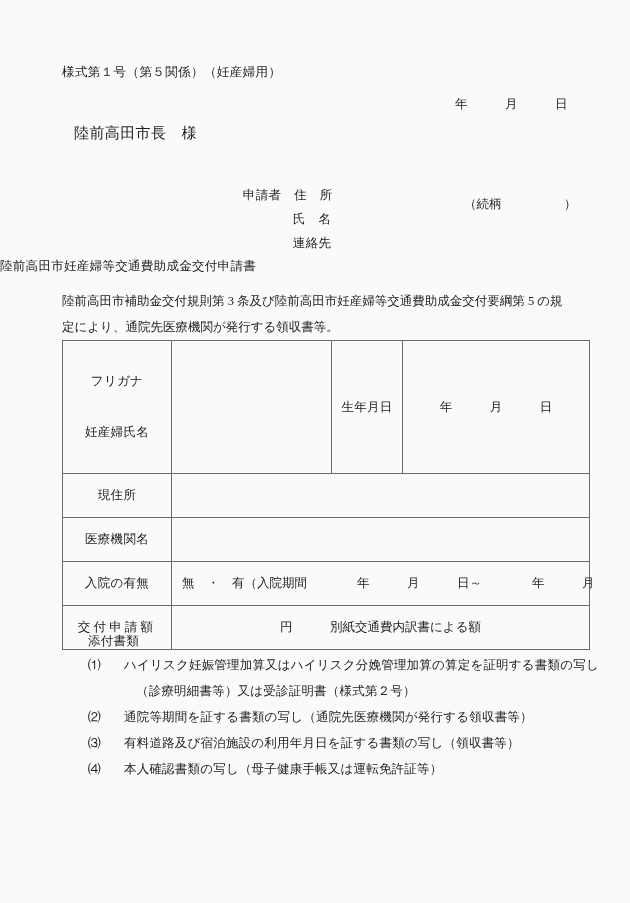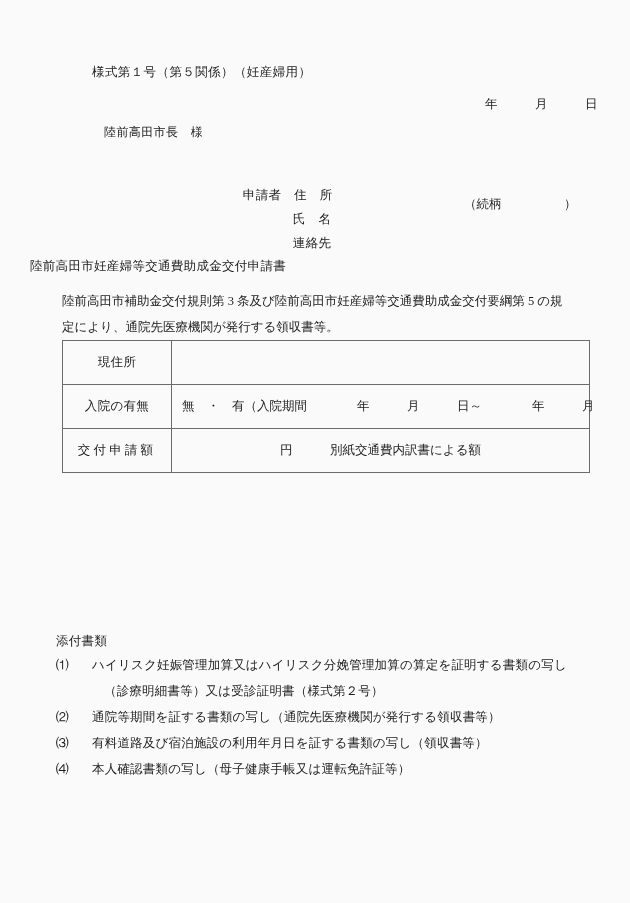--- a/index.html
+++ b/index.html
@@ -17,34 +17,34 @@
     -webkit-font-smoothing: antialiased;
   }
   .page {
     position: absolute;
     left: 0; top: 0;
     width: 630px;
     height: 903px;
   }
 
   
-  .abs { position: absolute; white-space: pre; margin-left: 30px; }
+  .abs { position: absolute; white-space: pre; }
 
   .form-no {
     left: 62px; top: 64px;
     font-size: 12.5px;
     letter-spacing: 0.4px;
   }
   .date-line {
     left: 455px; top: 96px;
     font-size: 12.5px;
   }
   .addressee {
     left: 74px; top: 124px;
-    font-size: 12px;
+    font-size: 15px;
     letter-spacing: 0.4px;
   }
 
   
   .applicant {
     position: absolute;
     left: 224px; top: 172px;
     font-size: 12.5px;
   }
   .applicant-row {
@@ -120,21 +120,21 @@
 
   .c-label { width: 109px; }
   .c-name  { width: 160px; }
   .c-dobh  { width: 71px; }
   .c-dobv  { width: 187px; }
   .wide-label { letter-spacing: 3.2px; margin-left: 40px; }
 
   
   .attach {
     position: absolute;
-    left: 44px; top: 630px;
+    left: 76px; top: 630px;
     width: 528px;
     font-size: 12.5px;
   }
   .attach-title {
     margin-left: 12px;
     line-height: 22px;
     letter-spacing: 0.3px;
   }
   .attach-list {
     margin: 0;
@@ -189,24 +189,37 @@
   </div>
 
   <table class="form-table">
     <colgroup>
       <col class="c-label">
       <col class="c-name">
       <col class="c-dobh">
       <col class="c-dobv">
     </colgroup>
     <tbody>
+      <tr class="r-name">
+        <td class="th-cell">
+          <span class="two-line">フリガナ</span>
+          <span class="two-line">妊産婦氏名</span>
+        </td>
+        <td class="val-cell"></td>
+        <td class="th-cell">生年月日</td>
+        <td class="val-center">年　　　月　　　日</td>
+      </tr>
       <tr class="r-addr">
         <td class="th-cell">現住所</td>
         <td class="val-cell" colspan="3"></td>
       </tr>
+      <tr class="r-hosp">
+        <td class="th-cell">医療機関名</td>
+        <td class="val-cell" colspan="3"></td>
+      </tr>
       <tr class="r-adm">
         <td class="th-cell">入院の有無</td>
         <td class="val-cell" colspan="3">無　・　有（入院期間　　　　年　　　月　　　日～　　　　年　　　月　　　日）</td>
       </tr>
       <tr class="r-amt">
         <td class="th-cell wide-label">交付申請額</td>
         <td class="val-center" colspan="3">円　　　別紙交通費内訳書による額</td>
       </tr>
     </tbody>
   </table>

